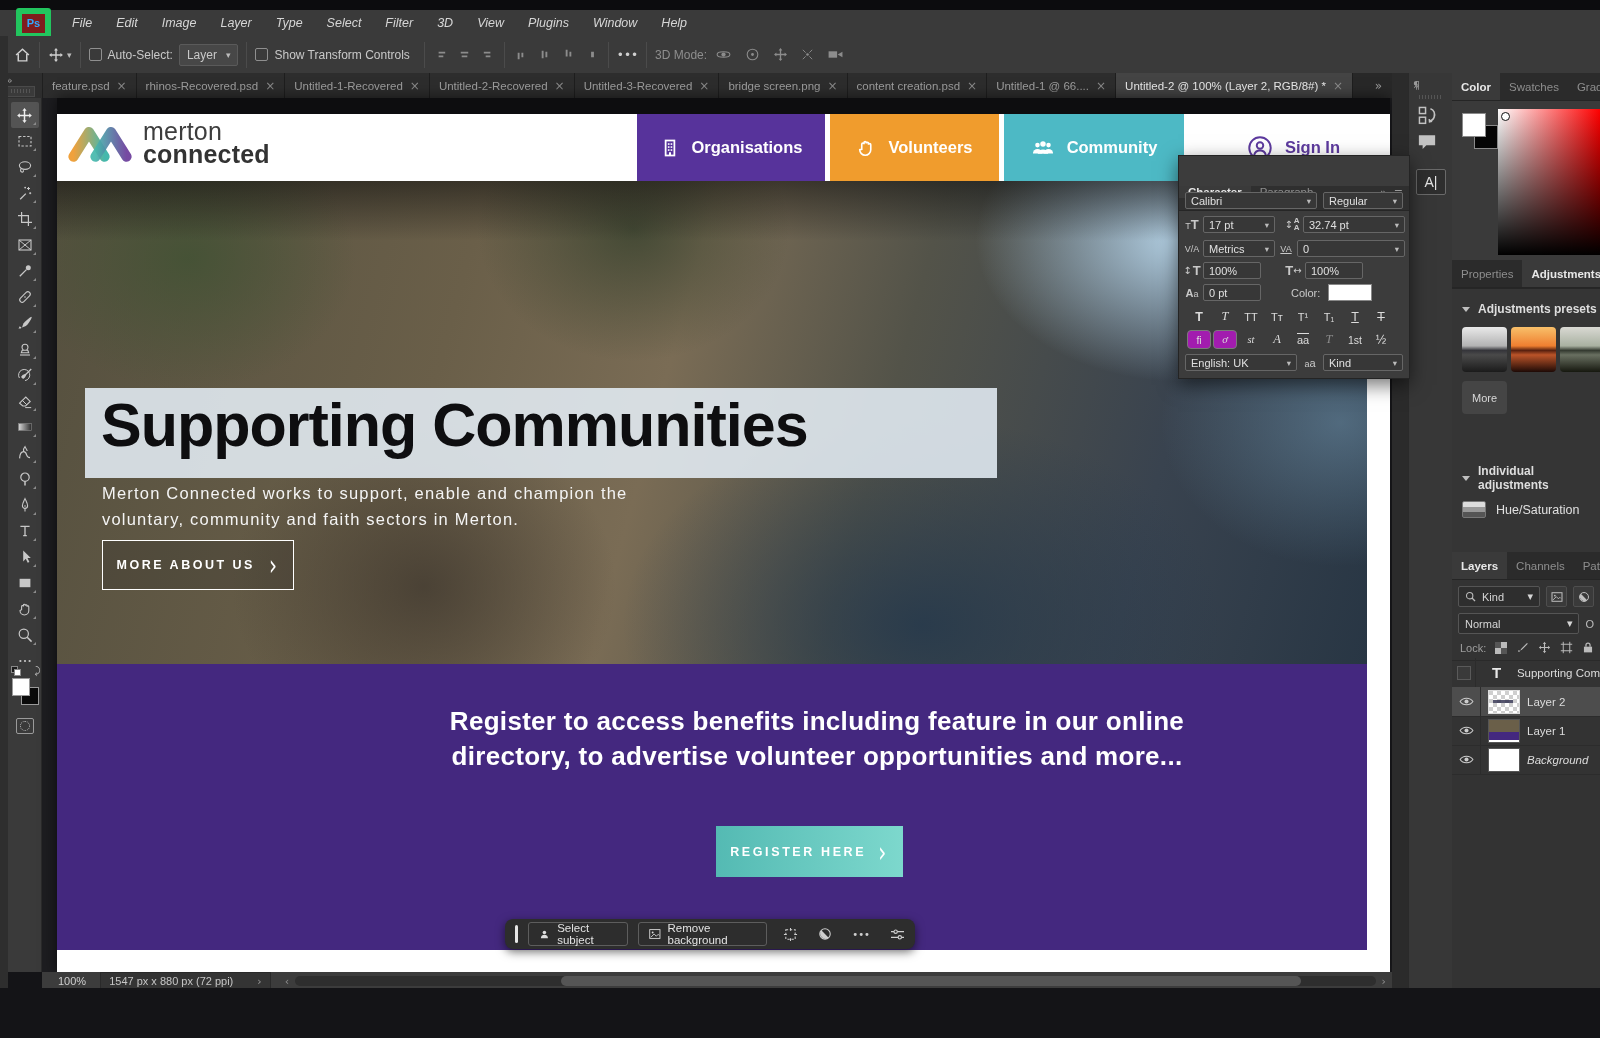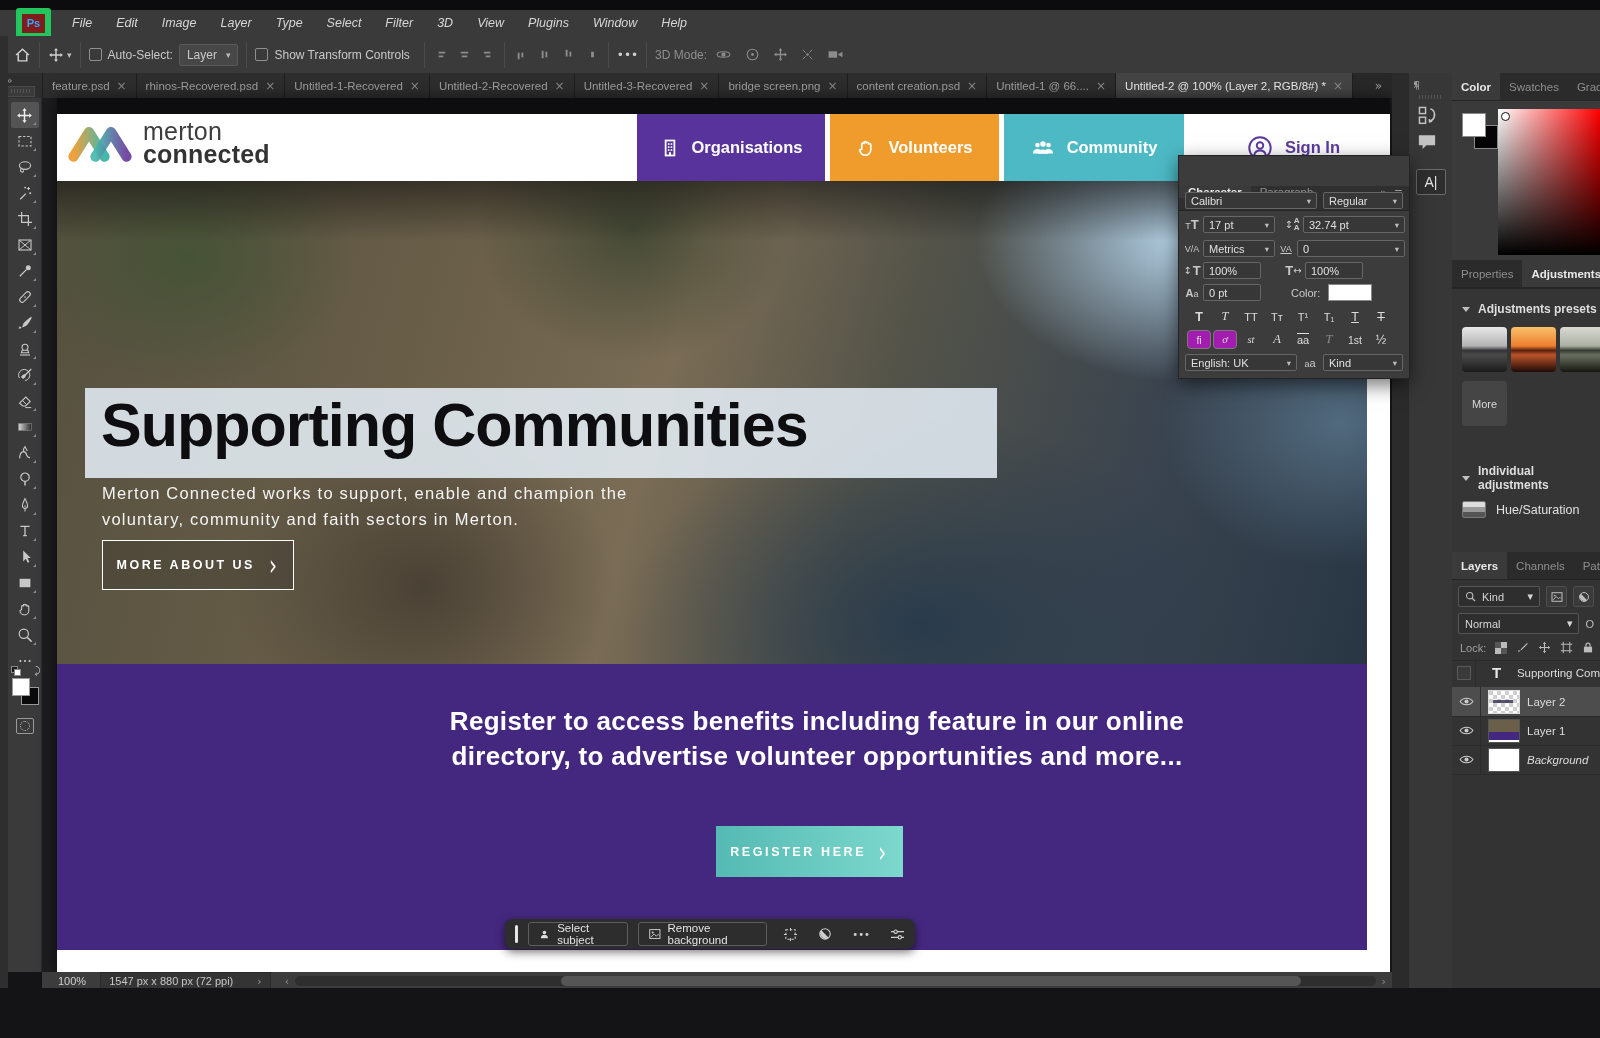--- a/index.html
+++ b/index.html
@@ -117,21 +117,21 @@
   #cp-grad{position:absolute;left:46px;top:8px;right:0;height:146px;background:linear-gradient(to bottom,rgba(0,0,0,0),#000),linear-gradient(to right,#fff,#f00);}
   #cp-grad .sel{position:absolute;left:3px;top:3px;width:7px;height:7px;border:1.3px solid #111;border-radius:50%;background:#fff;}
   #adjpanel{position:relative;background:#353535;height:263px;border-top:1px solid #262626;}
   .sect-head{display:flex;align-items:center;gap:8px;padding:13px 0 0 10px;color:#dedede;font-size:12px;font-weight:bold;}
   .carettri{width:0;height:0;border-left:4px solid transparent;border-right:4px solid transparent;border-top:5px solid #bfbfbf;}
   #presets{position:absolute;left:10px;top:38px;display:flex;gap:4px;}
   .preset{width:45px;height:45px;border-radius:4px;}
   .preset.p1{background:linear-gradient(180deg,#e9e9e9,#b3b3b3 42%,#35353a 52%,#4a4a4a 62%,#1b1b1b);}
   .preset.p2{background:linear-gradient(180deg,#f8c06a,#ef7f30 42%,#58200f 52%,#bb5429 62%,#1e0a06);}
   .preset.p3{background:linear-gradient(180deg,#d9d9d3,#a9b1a1 42%,#343a30 52%,#697061 62%,#16180f);}
-  #morepreset{position:absolute;left:10px;top:92px;width:45px;height:45px;border-radius:4px;background:#454545;display:flex;align-items:center;justify-content:center;color:#d8d8d8;font-size:11px;}
+  #morepreset{position:absolute;left:10px;top:92px;width:45px;height:33px;border-radius:4px;background:#454545;display:flex;align-items:center;justify-content:center;color:#d8d8d8;font-size:11px;}
   #huesat{position:absolute;left:10px;top:212px;display:flex;align-items:center;gap:10px;color:#e0e0e0;font-size:12.5px;}
   #huesat .hs-ico{width:22px;height:15px;border:1px solid #777;border-radius:2px;background:linear-gradient(180deg,#ddd 0 33%,#999 33% 66%,#555 66%);}
   
   #layerspanel{position:relative;background:#333;height:466px;}
   .lrowbar{display:flex;align-items:center;gap:6px;padding:6px 6px 0 6px;}
   .lfield{display:flex;align-items:center;background:#2e2e2e;border:1px solid #555;border-radius:2px;height:19px;padding:0 6px;gap:6px;color:#d6d6d6;font-size:11px;}
   .sqbtn{width:19px;height:19px;border:1px solid #4e4e4e;border-radius:2px;display:flex;align-items:center;justify-content:center;color:#bfbfbf;background:#3a3a3a;}
   #lockrow{display:flex;align-items:center;gap:9px;padding:7px 8px 6px 8px;color:#9f9f9f;font-size:11px;border-bottom:1px solid #2a2a2a;}
   .lockico{color:#bcbcbc;display:flex;}
   .checker{width:12px;height:12px;background:conic-gradient(#bbb 0 25%,#555 0 50%,#bbb 0 75%,#555 0);}

